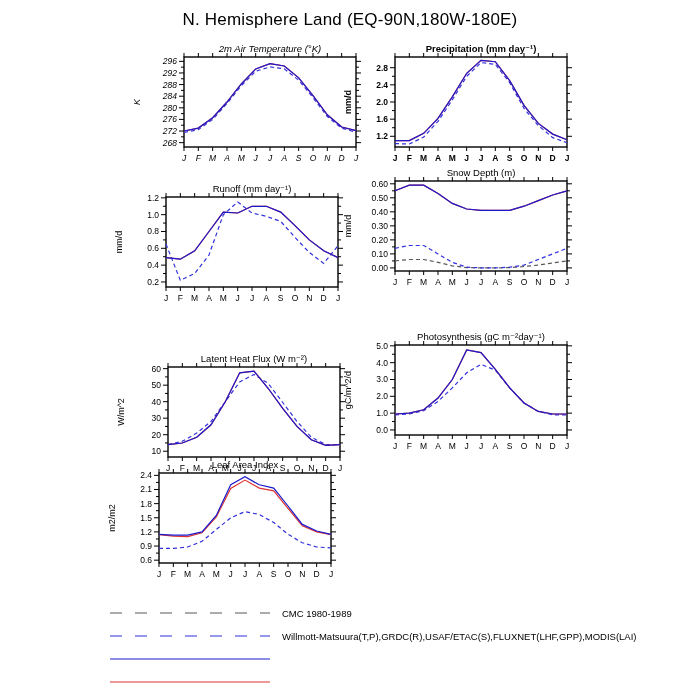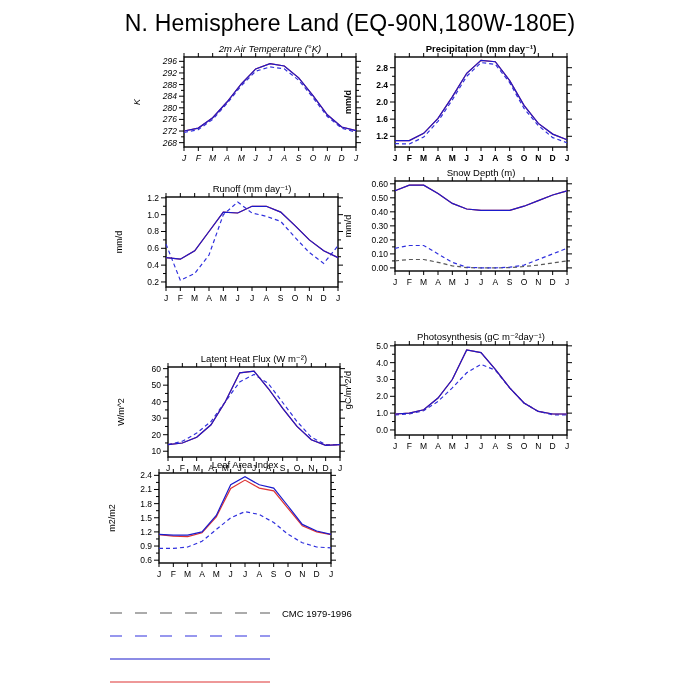--- a/index.html
+++ b/index.html
@@ -1,19 +1,19 @@
 <!DOCTYPE html>
 <html><head>
 <meta charset="utf-8">
 <style>
   html,body{margin:0;padding:0;background:#fff;}
   .page{position:relative;width:700px;height:700px;background:#ffffff;overflow:hidden;
         font-family:"Liberation Sans","DejaVu Sans",sans-serif;color:#000;}
   .main-title{position:absolute;top:10px;left:0;right:0;text-align:center;
-              font-size:23px;letter-spacing:0.2px;}
+              font-size:17px;letter-spacing:0.2px;}
   .panel{position:absolute;width:250px;height:132px;}
   .panel svg{display:block;}
   .ptitle{font-size:9.5px;fill:#000;}
   .tick{font-size:8.5px;fill:#000;}
   .ylab{font-size:9px;fill:#000;}
   .frame{fill:none;stroke:#000;stroke-width:1.4;}
   line.t{stroke:#000;stroke-width:1;}
   .legend-row{position:absolute;left:110px;display:flex;align-items:center;height:12px;}
   .legend-row svg{display:block;margin-right:12px;}
   .legend-label{font-size:9.5px;white-space:nowrap;}
@@ -577,26 +577,27 @@
         <polyline points="58.0,92.4 72.3,92.4 86.7,91.0 101.0,85.3 115.3,73.5 129.7,61.8 144.0,55.6 158.3,58.5 172.7,66.5 187.0,78.3 201.3,86.7 215.7,91.0 230.0,91.9" fill="none" stroke="#3030dd" stroke-width="1.2" stroke-dasharray="4 3"></polyline>
         <polyline points="58.0,78.7 72.3,80.1 86.7,80.6 101.0,76.8 115.3,60.8 129.7,32.5 144.0,24.1 158.3,32.1 172.7,34.9 187.0,52.3 201.3,69.8 215.7,75.9 230.0,78.7" fill="none" stroke="#dd3333" stroke-width="1.2"></polyline>
         <polyline points="58.0,78.3 72.3,79.2 86.7,79.2 101.0,75.9 115.3,59.4 129.7,28.8 144.0,20.8 158.3,28.8 172.7,32.1 187.0,50.0 201.3,68.4 215.7,75.0 230.0,78.3" fill="none" stroke="#1a1acc" stroke-width="1.2"></polyline>
       </svg>
     </div>
 
   <div class="legend-row" style="top:607px;">
     <svg width="160" height="10">
         <line class="sw" x1="0" y1="5" x2="160" y2="5" stroke-width="1.1" stroke="#595959" stroke-dasharray="12 13"></line>
       </svg>
-    <span class="legend-label">CMC 1979-1996</span>
+    <span class="legend-label">CMC 1980-1989</span>
   </div>
   <div class="legend-row" style="top:630px;">
     <svg width="160" height="10">
         <line class="sw" x1="0" y1="5" x2="160" y2="5" stroke-width="1.1" stroke="#3030dd" stroke-dasharray="12 13"></line>
       </svg>
+    <span class="legend-label">Willmott-Matsuura(T,P),GRDC(R),USAF/ETAC(S),FLUXNET(LHF,GPP),MODIS(LAI)</span>
   </div>
   <div class="legend-row" style="top:653px;">
     <svg width="160" height="10">
         <line class="sw" x1="0" y1="5" x2="160" y2="5" stroke-width="1.1" stroke="#1a1acc"></line>
       </svg>
   </div>
   <div class="legend-row" style="top:676px;">
     <svg width="160" height="10">
         <line class="sw" x1="0" y1="5" x2="160" y2="5" stroke-width="1.1" stroke="#dd3333"></line>
       </svg>

